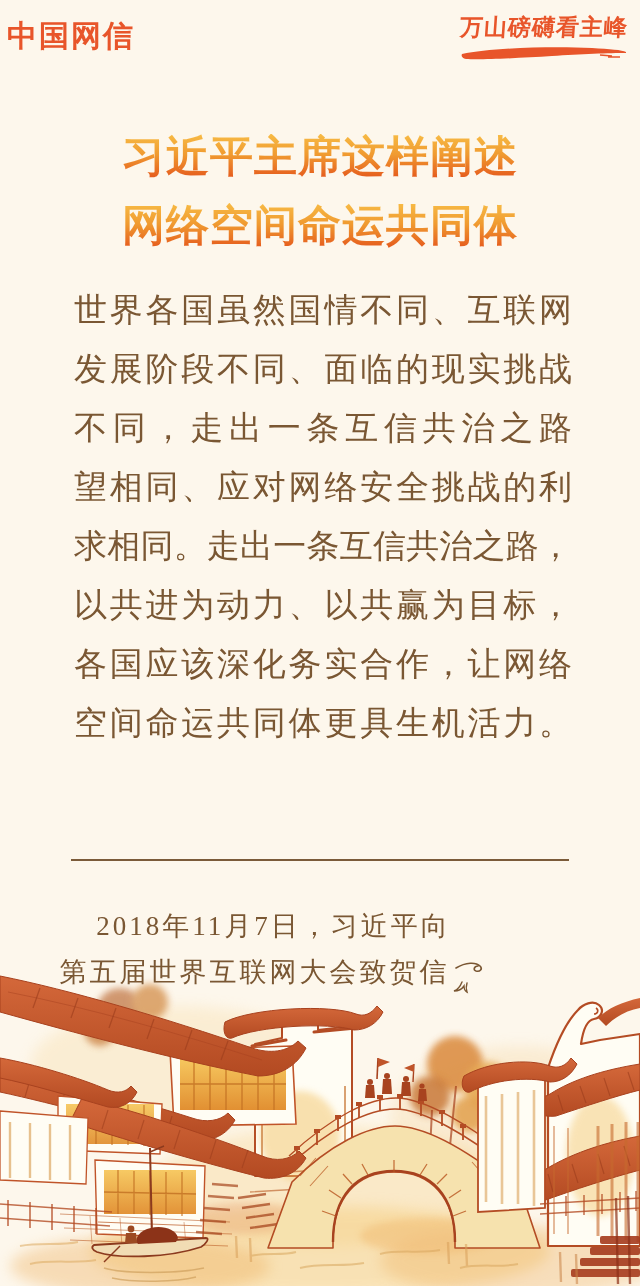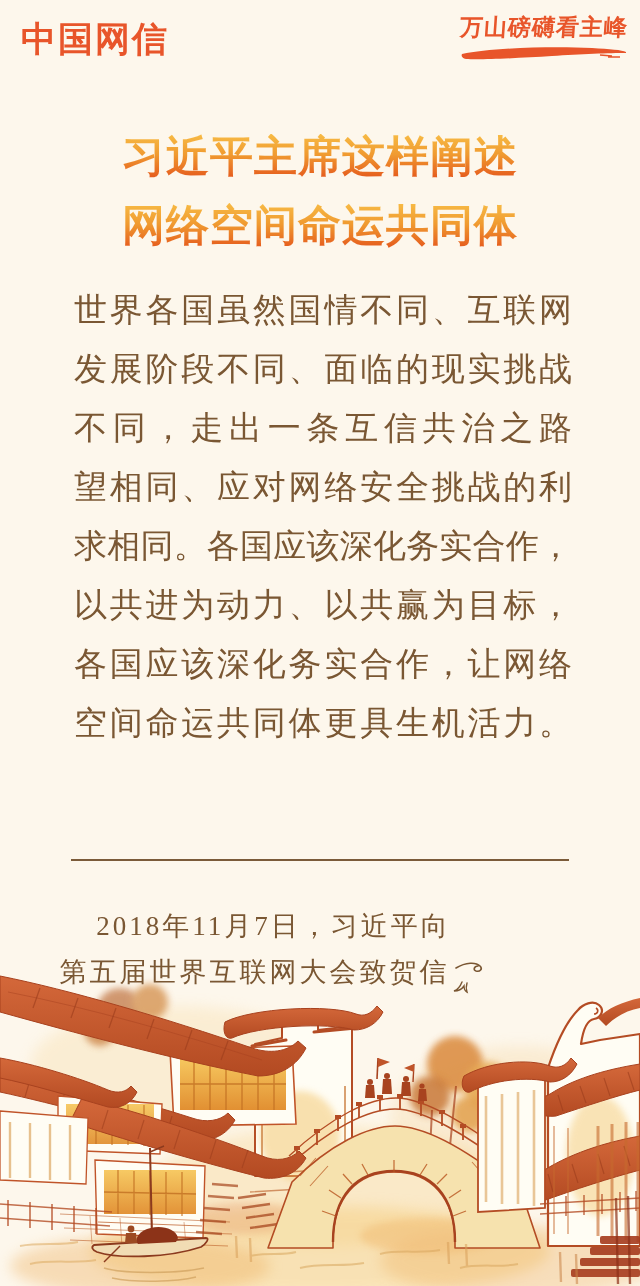--- a/index.html
+++ b/index.html
@@ -1,23 +1,23 @@
 <!DOCTYPE html>
 <html><head>
 <meta charset="utf-8">
 <style>
   html,body{margin:0;padding:0;}
   body{width:640px;height:1286px;position:relative;overflow:hidden;
        background:#fdf7ec;font-family:"Liberation Serif","DejaVu Serif",serif;}
   .poster{position:absolute;inset:0;}
 
   
-  .logo-left{position:absolute;top:16px;left:21px;
+  .logo-left{position:absolute;top:16px;left:7px;
     font-family:"Liberation Sans","DejaVu Sans",sans-serif;
-    font-weight:900;font-size:35px;letter-spacing:2px;color:#e8552a;}
+    font-weight:900;font-size:30px;letter-spacing:2px;color:#e8552a;}
   .logo-right{position:absolute;top:12px;right:12px;text-align:right;}
   .logo-right .txt{display:block;
     font-family:"Liberation Sans","DejaVu Sans",sans-serif;
     font-weight:900;font-size:23px;letter-spacing:1px;color:#e8552a;
     transform:skewX(-4deg);}
   .logo-right svg{display:block;margin-top:2px;}
 
   
   .title{position:absolute;top:134px;left:0;width:640px;text-align:center;}
   .title-line{display:block;font-size:43px;font-weight:900;line-height:1.08;
@@ -60,21 +60,21 @@
   <div class="title">
     <span class="title-line">习近平主席这样阐述</span>
     <span class="title-line">网络空间命运共同体</span>
   </div>
 
   <div class="quote">
     <div class="q-line">世界各国虽然国情不同、互联网</div>
     <div class="q-line">发展阶段不同、面临的现实挑战</div>
     <div class="q-line">不同，走出一条互信共治之路</div>
     <div class="q-line">望相同、应对网络安全挑战的利</div>
-    <div class="q-line">求相同。各国应该深化务实合作，</div>
+    <div class="q-line">求相同。走出一条互信共治之路，</div>
     <div class="q-line">以共进为动力、以共赢为目标，</div>
     <div class="q-line">各国应该深化务实合作，让网络</div>
     <div class="q-line">空间命运共同体更具生机活力。</div>
   </div>
 
   <div class="divider"></div>
 
   <div class="attribution">
     <div>2018年11月7日，习近平向</div>
     <div>

